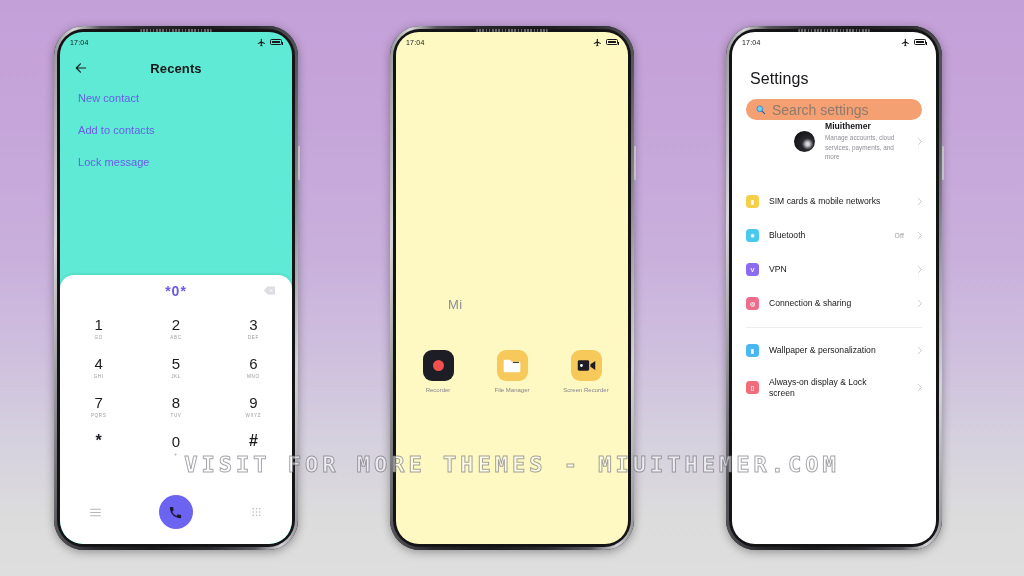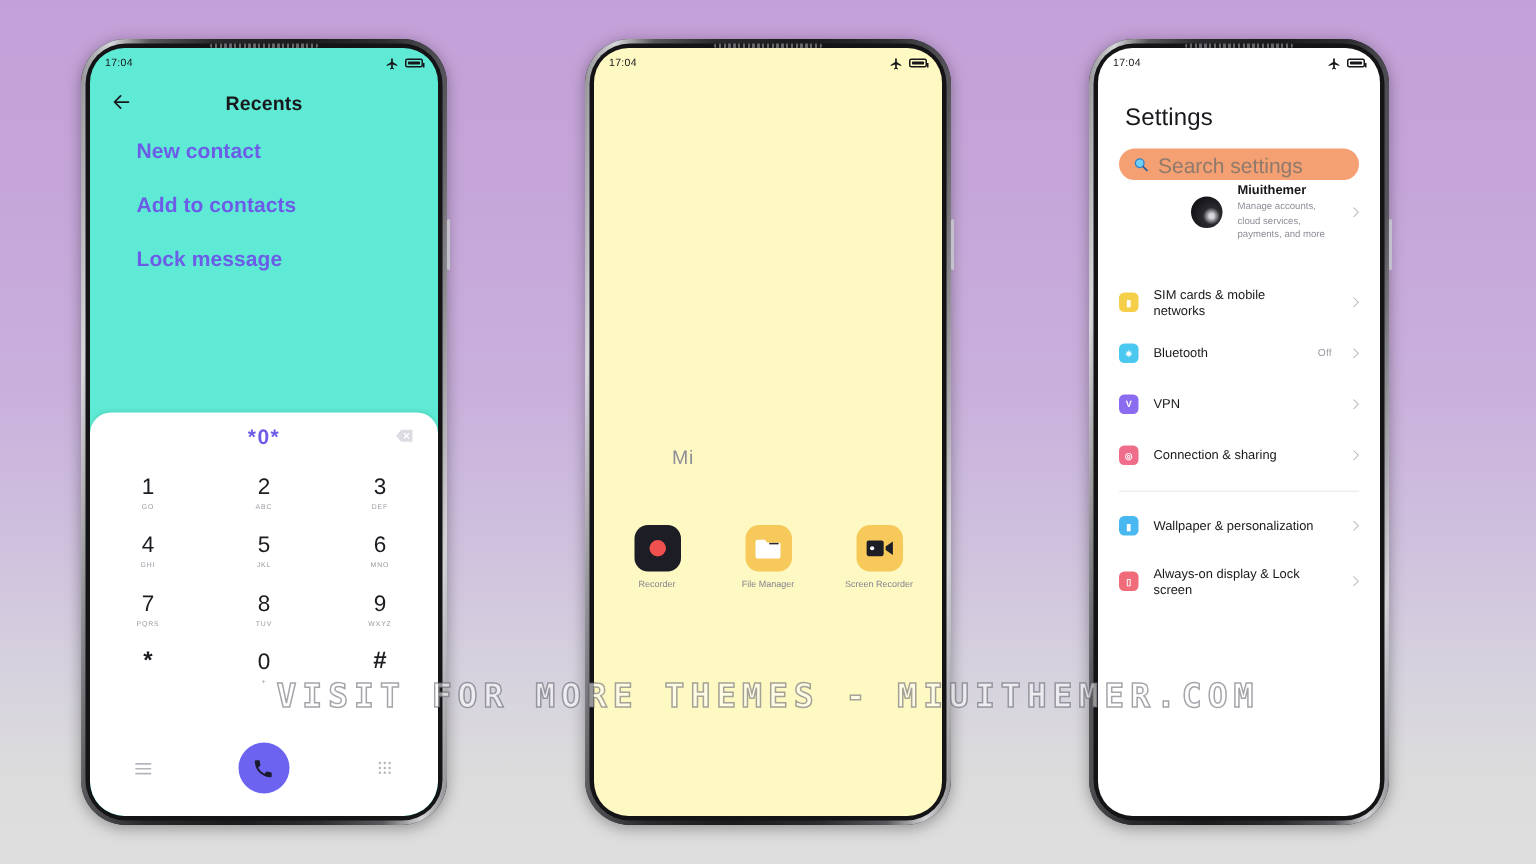--- a/index.html
+++ b/index.html
@@ -28,21 +28,21 @@
   .batt{width:12px;height:6px;border:1px solid #17171b;border-radius:1.5px;position:relative;box-sizing:border-box;}
   .batt:after{content:"";position:absolute;right:-2px;top:1.5px;width:1px;height:3px;background:#17171b;}
   .batt i{position:absolute;left:1px;top:1px;bottom:1px;right:1px;background:#17171b;border-radius:.5px;display:block;}
 
   
   .p1 .screen{background:#5eead4;}
   .dial-head{position:relative;height:36px;display:flex;align-items:center;}
   .back-arrow{position:absolute;left:14px;width:14px;height:14px;}
   .dial-title{width:100%;text-align:center;font-size:13px;font-weight:700;color:#18181c;letter-spacing:.1px;}
   .quick-list{padding:6px 0 0 18px;}
-  .quick-item{font-size:14px;color:#6c5ce7;font-weight:700;margin-bottom:20px;letter-spacing:.05px;margin-left:13px;}
+  .quick-item{font-size:11px;color:#6c5ce7;font-weight:400;margin-bottom:20px;letter-spacing:.05px;}
   .dial-pad{position:absolute;left:0;right:0;bottom:0;top:243px;background:#fff;border-radius:14px 14px 23px 23px;
             box-shadow:0 -1px 3px rgba(0,0,0,.10);}
   .num-row{position:relative;height:32px;display:flex;align-items:center;justify-content:center;}
   .num-display{font-size:14px;font-weight:600;color:#6c5ce7;letter-spacing:1px;}
   .backspace{position:absolute;right:16px;top:11px;width:13px;height:9px;}
   .keys{display:grid;grid-template-columns:repeat(3,1fr);row-gap:0;margin-top:2px;}
   .key{height:39px;display:flex;flex-direction:column;align-items:center;justify-content:center;}
   .key .d{font-size:15px;color:#1b1b20;line-height:1;font-weight:400;}
   .key .l{font-size:4.6px;color:#9a9aa2;letter-spacing:.6px;margin-top:3px;height:6px;}
   .key .big{font-size:16px;font-weight:600;}
@@ -256,21 +256,21 @@
             <circle cx="6.2" cy="8.5" r="1.6" fill="#fff"></circle>
           </svg>
         </div>
         <div class="app-lbl">Screen Recorder</div>
       </div>
     </div>
 
   </div>
 </div>
 
-<div class="phone p3" style="left:726px;top:26px;width:200px;height:524px;">
+<div class="phone p3" style="left:726px;top:26px;width:216px;height:524px;">
   <div class="frame-outer"></div>
   <div class="frame-inner"></div>
   <div class="grille"></div>
   <div class="side-btn" style="top:120px;height:34px;"></div>
   <div class="screen">
 
     <div class="statusbar">
       <span>17:04</span>
       <span class="sb-right">
         <svg width="9" height="9" viewBox="0 0 24 24">

